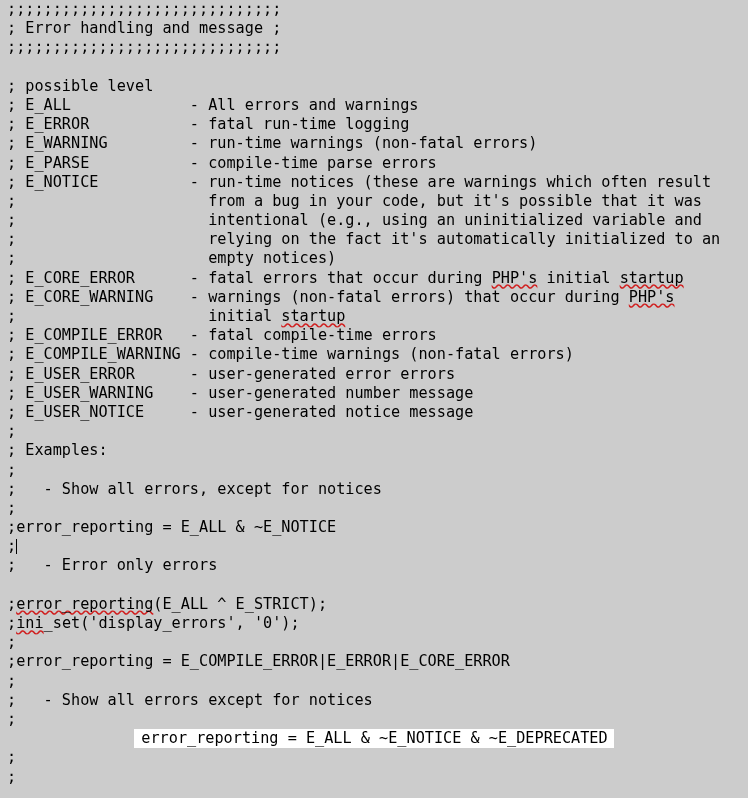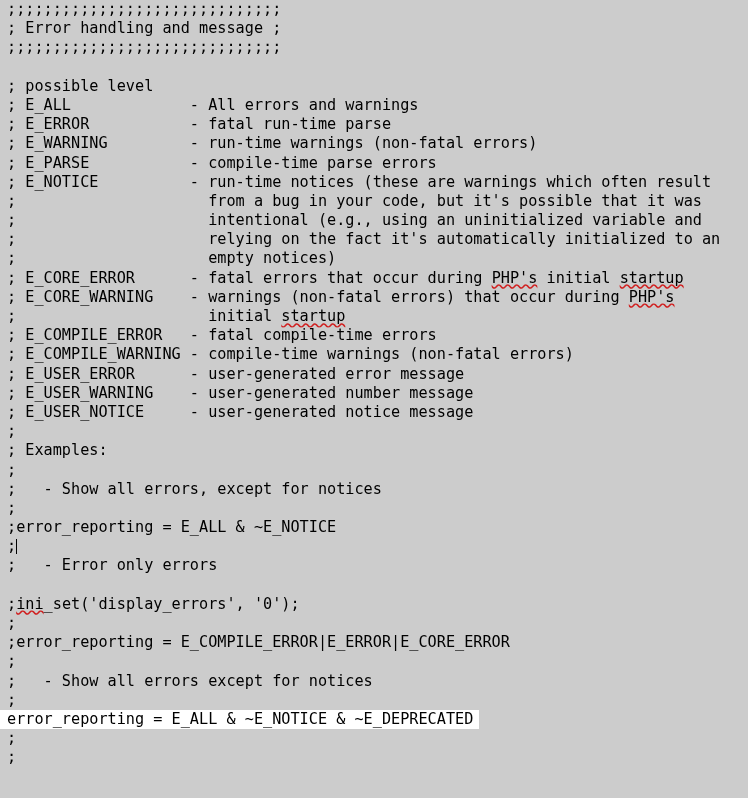--- a/index.html
+++ b/index.html
@@ -34,20 +34,21 @@
     box-sizing: border-box;
     font-family: "DejaVu Sans Mono", "Liberation Mono", monospace;
   }
   .line .txt {
     display: inline;
     white-space: pre;
   }
   
   .line.highlight {
     padding-left: 0;
+    text-align: center;
   }
   .line.highlight .txt {
     background: #ffffff;
     padding-left: 7px;
     padding-right: 6px;
     display: inline-block;
     height: 19.2px;
     line-height: 19.2px;
   }
   
@@ -70,45 +71,46 @@
 </head>
 <body>
 
 <div id="editor">
     <div class="line"><span class="txt">;;;;;;;;;;;;;;;;;;;;;;;;;;;;;;</span></div>
     <div class="line"><span class="txt">; Error handling and message ;</span></div>
     <div class="line"><span class="txt">;;;;;;;;;;;;;;;;;;;;;;;;;;;;;;</span></div>
     <div class="line"><span class="txt"></span></div>
     <div class="line"><span class="txt">; possible level</span></div>
     <div class="line"><span class="txt">; E_ALL             - All errors and warnings</span></div>
-    <div class="line"><span class="txt">; E_ERROR           - fatal run-time parse</span></div>
+    <div class="line"><span class="txt">; E_ERROR           - fatal run-time logging</span></div>
     <div class="line"><span class="txt">; E_WARNING         - run-time warnings (non-fatal errors)</span></div>
     <div class="line"><span class="txt">; E_PARSE           - compile-time parse errors</span></div>
     <div class="line"><span class="txt">; E_NOTICE          - run-time notices (these are warnings which often result</span></div>
     <div class="line"><span class="txt">;                     from a bug in your code, but it's possible that it was</span></div>
     <div class="line"><span class="txt">;                     intentional (e.g., using an uninitialized variable and</span></div>
     <div class="line"><span class="txt">;                     relying on the fact it's automatically initialized to an</span></div>
     <div class="line"><span class="txt">;                     empty notices)</span></div>
     <div class="line"><span class="txt">; E_CORE_ERROR      - fatal errors that occur during <span class="sp">PHP's</span> initial <span class="sp">startup</span></span></div>
     <div class="line"><span class="txt">; E_CORE_WARNING    - warnings (non-fatal errors) that occur during <span class="sp">PHP's</span></span></div>
     <div class="line"><span class="txt">;                     initial <span class="sp">startup</span></span></div>
     <div class="line"><span class="txt">; E_COMPILE_ERROR   - fatal compile-time errors</span></div>
     <div class="line"><span class="txt">; E_COMPILE_WARNING - compile-time warnings (non-fatal errors)</span></div>
-    <div class="line"><span class="txt">; E_USER_ERROR      - user-generated error message</span></div>
+    <div class="line"><span class="txt">; E_USER_ERROR      - user-generated error errors</span></div>
     <div class="line"><span class="txt">; E_USER_WARNING    - user-generated number message</span></div>
     <div class="line"><span class="txt">; E_USER_NOTICE     - user-generated notice message</span></div>
     <div class="line"><span class="txt">;</span></div>
     <div class="line"><span class="txt">; Examples:</span></div>
     <div class="line"><span class="txt">;</span></div>
     <div class="line"><span class="txt">;   - Show all errors, except for notices</span></div>
     <div class="line"><span class="txt">;</span></div>
     <div class="line"><span class="txt">;error_reporting = E_ALL &amp; ~E_NOTICE</span></div>
     <div class="line"><span class="txt">;</span><span class="caret"></span></div>
     <div class="line"><span class="txt">;   - Error only errors</span></div>
     <div class="line"><span class="txt"></span></div>
+    <div class="line"><span class="txt">;<span class="sp">error_reporting</span>(E_ALL ^ E_STRICT);</span></div>
     <div class="line"><span class="txt">;<span class="sp">ini</span>_set('display_errors', '0');</span></div>
     <div class="line"><span class="txt">;</span></div>
     <div class="line"><span class="txt">;error_reporting = E_COMPILE_ERROR|E_ERROR|E_CORE_ERROR</span></div>
     <div class="line"><span class="txt">;</span></div>
     <div class="line"><span class="txt">;   - Show all errors except for notices</span></div>
     <div class="line"><span class="txt">;</span></div>
     <div class="line highlight"><span class="txt">error_reporting = E_ALL &amp; ~E_NOTICE &amp; ~E_DEPRECATED</span></div>
     <div class="line"><span class="txt">;</span></div>
     <div class="line"><span class="txt">;</span></div>
   </div>

